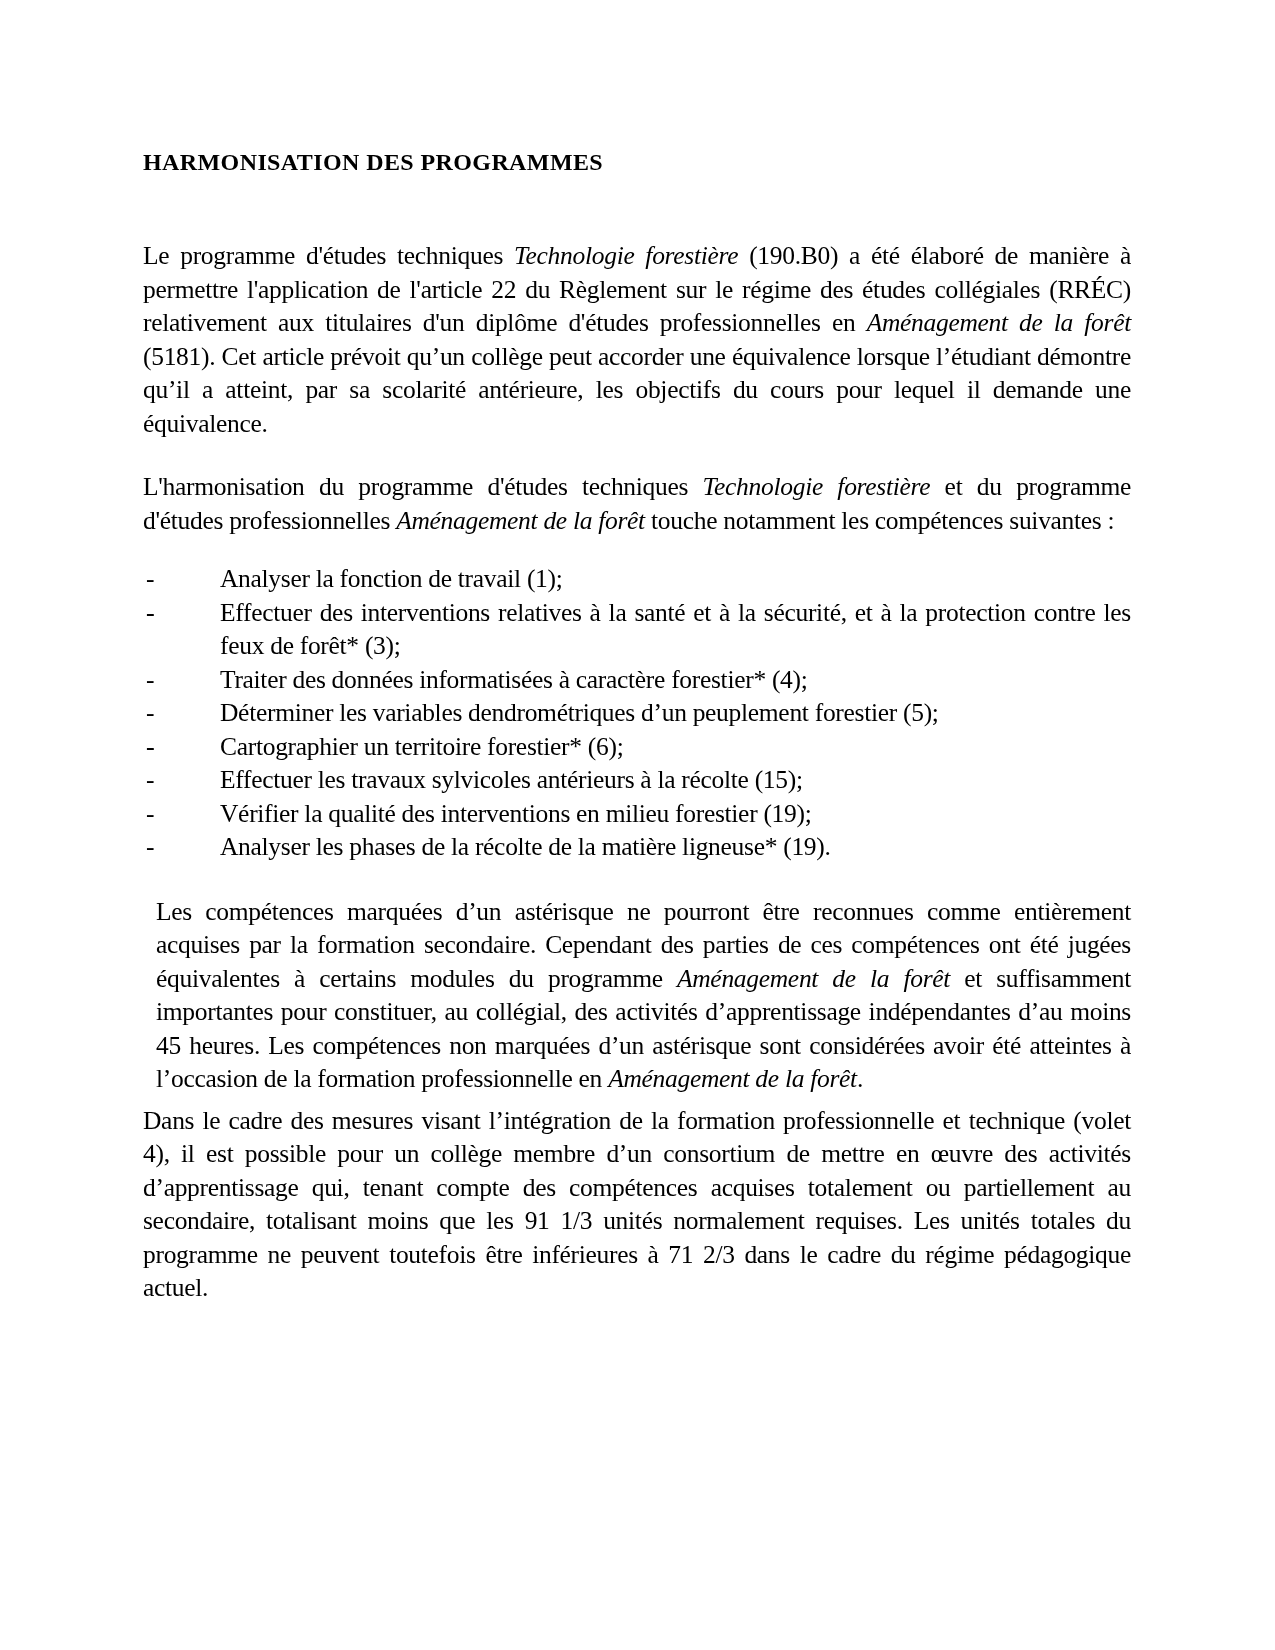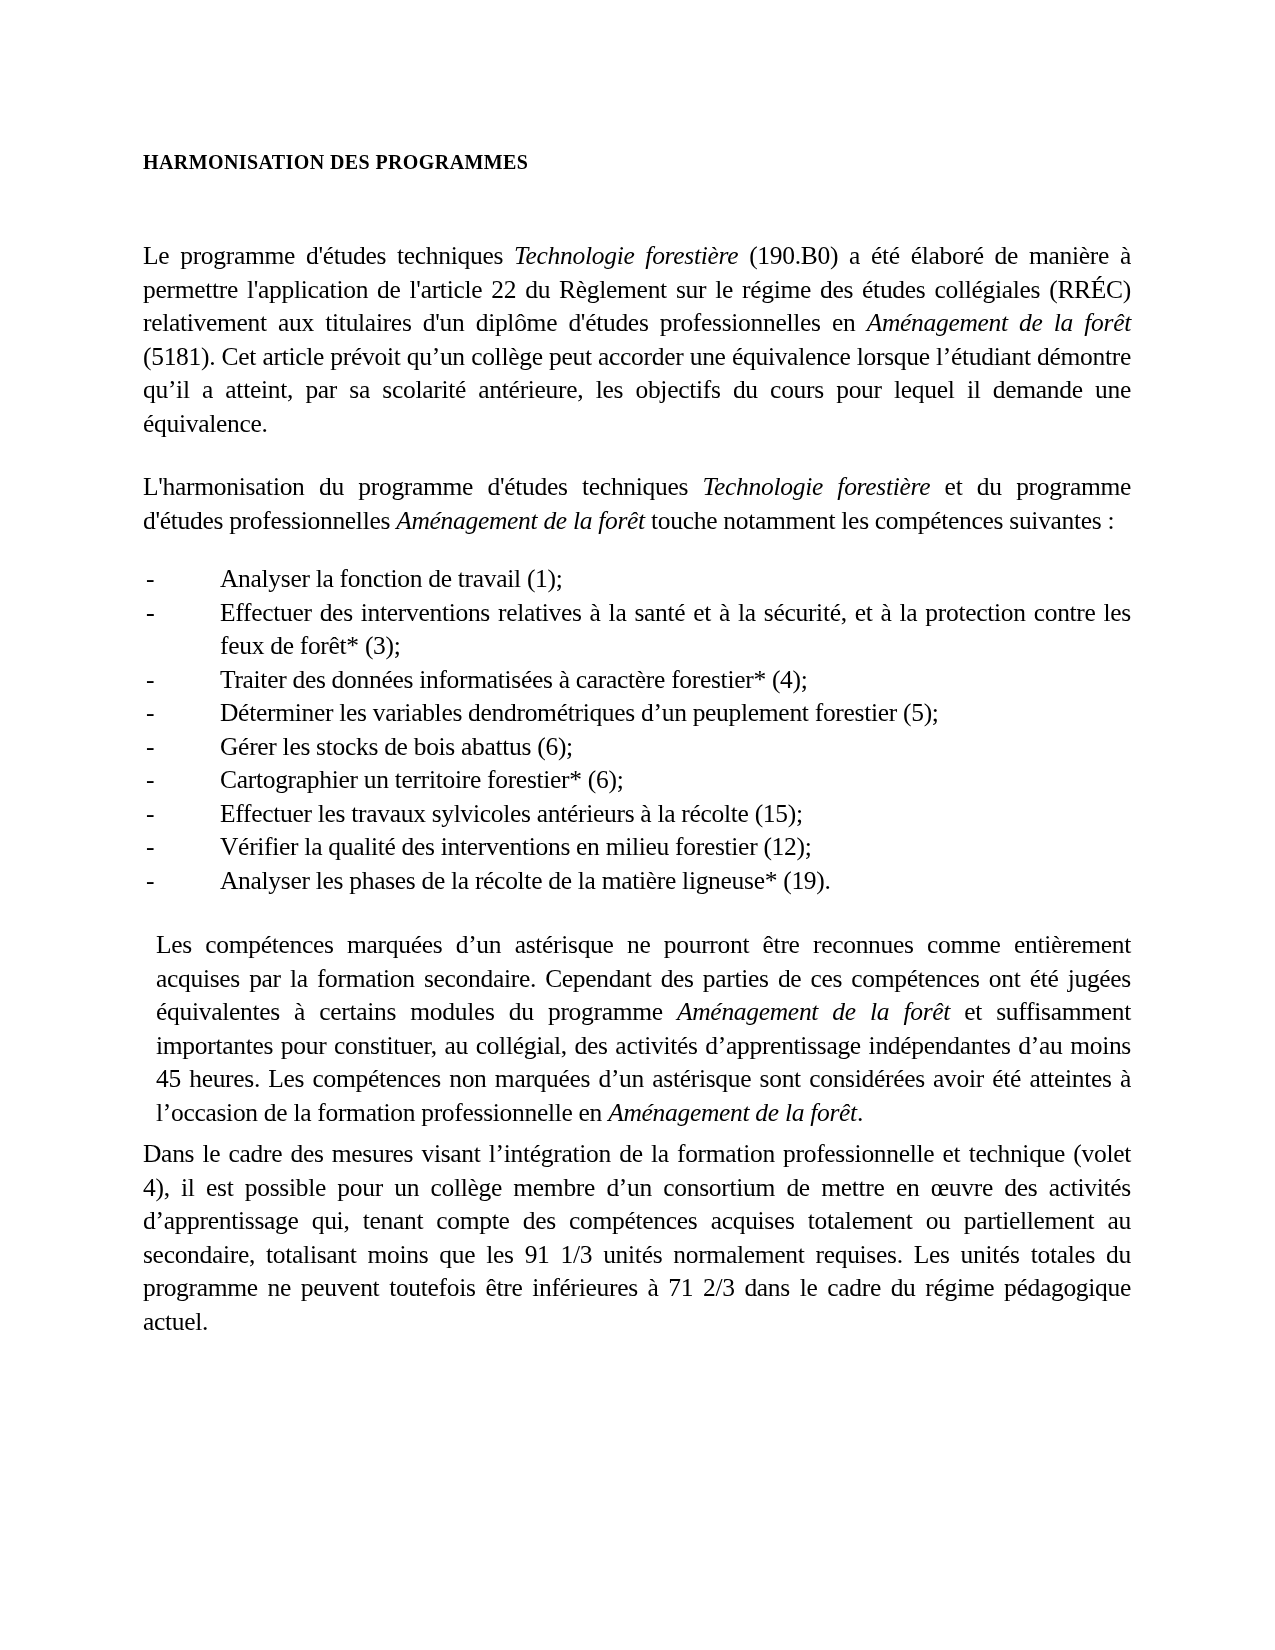--- a/index.html
+++ b/index.html
@@ -15,21 +15,21 @@
     background: #ffffff;
     color: #000000;
     padding: 147px 144px 0 143px;
     font-family: "Liberation Serif", serif;
     font-size: 25.5px;
     line-height: 33.5px;
     letter-spacing: -0.3px;
     overflow: hidden;
   }
   .doc-title {
-    font-size: 20px;
+    font-size: 24px;
     font-weight: bold;
     margin: 0;
     letter-spacing: 0.4px;
     line-height: 30px;
   }
   .para {
     margin: 0;
     text-align: justify;
   }
   .p1 { margin-top: 62px; }
@@ -64,23 +64,23 @@
   <p class="para p1"><span>Le programme d'études techniques </span><em class="program-name">Technologie forestière</em><span> (190.B0) a été élaboré de manière à permettre l'application de l'article 22 du Règlement sur le régime des études collégiales (RRÉC) relativement aux titulaires d'un diplôme d'études professionnelles en </span><em class="program-name">Aménagement de la forêt</em><span> (5181).  Cet article prévoit qu’un collège peut accorder une équivalence lorsque l’étudiant démontre qu’il a atteint, par sa scolarité antérieure, les objectifs du cours pour lequel il demande une équivalence.</span></p>
 
   <p class="para p2"><span>L'harmonisation du programme d'études techniques </span><em class="program-name">Technologie forestière</em><span> et du programme d'études professionnelles </span><em class="program-name">Aménagement de la forêt</em><span> touche notamment les compétences suivantes :</span></p>
 
   <ul class="competency-list">
       <li><span class="marker">-</span><span>Analyser la fonction de travail (1);</span></li>
       <li><span class="marker">-</span></li>
       <li><span class="marker">-</span><span>Effectuer des interventions relatives à la santé et à la sécurité, et à la protection contre les feux de forêt* (3);</span></li>
       <li><span class="marker">-</span><span>Traiter des données informatisées à caractère forestier* (4);</span></li>
       <li><span class="marker">-</span><span>Déterminer les variables dendrométriques d’un peuplement forestier (5);</span></li>
-      <li><span class="marker">-</span><span>Gérer les stocks de bois abattus (6);</span></li>
+      <li><span class="marker">-</span></li>
       <li><span class="marker">-</span><span>Cartographier un territoire forestier* (6);</span></li>
       <li><span class="marker">-</span><span>Effectuer les travaux sylvicoles antérieurs à la récolte (15);</span></li>
-      <li><span class="marker">-</span><span>Vérifier la qualité des interventions en milieu forestier (12);</span></li>
+      <li><span class="marker">-</span><span>Vérifier la qualité des interventions en milieu forestier (19);</span></li>
       <li><span class="marker">-</span><span>Analyser les phases de la récolte de la matière ligneuse* (19).</span></li>
     </ul>
 
   <p class="para p3"><span>Les compétences marquées d’un astérisque ne pourront être reconnues comme entièrement acquises par la formation secondaire. Cependant des parties de ces compétences ont été jugées équivalentes à certains modules du programme </span><em class="program-name">Aménagement de la forêt</em><span> et suffisamment importantes pour constituer, au collégial, des activités d’apprentissage indépendantes d’au moins 45 heures.  Les compétences non marquées d’un astérisque sont considérées avoir été atteintes à l’occasion de la formation professionnelle en </span><em class="program-name">Aménagement de la forêt</em><span>.</span></p>
 
   <p class="para p4"><span>Dans le cadre des mesures visant l’intégration de la formation professionnelle et technique (volet 4), il est possible pour un collège membre d’un consortium de mettre en œuvre des activités d’apprentissage qui, tenant compte des compétences acquises totalement ou partiellement au secondaire, totalisant moins que les 91 1/3 unités normalement requises.  Les unités totales du programme ne peuvent toutefois être inférieures à 71 2/3 dans le cadre du régime pédagogique actuel.</span></p>
 </div>
 
 </body></html>

